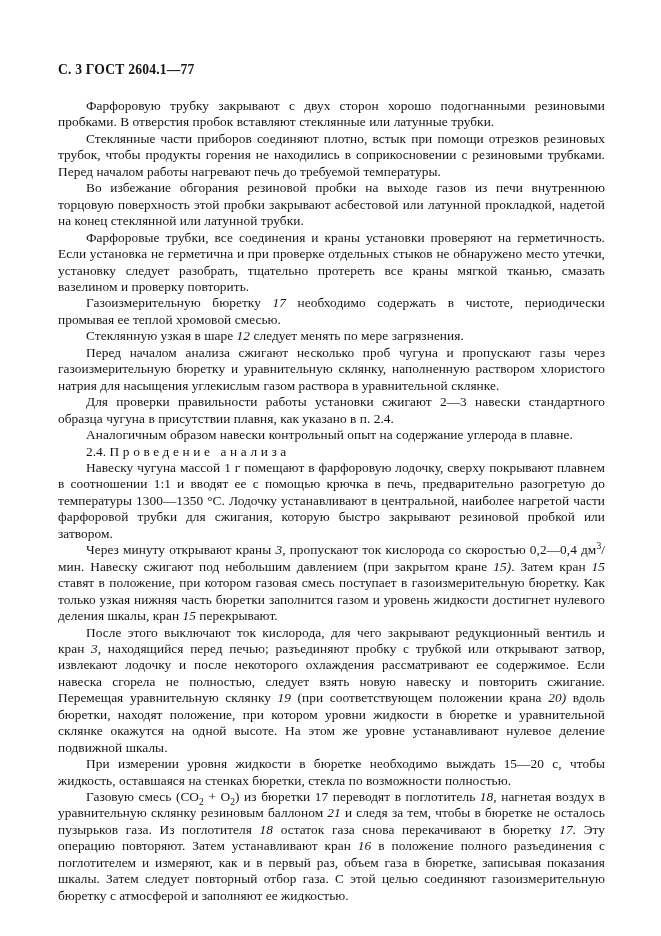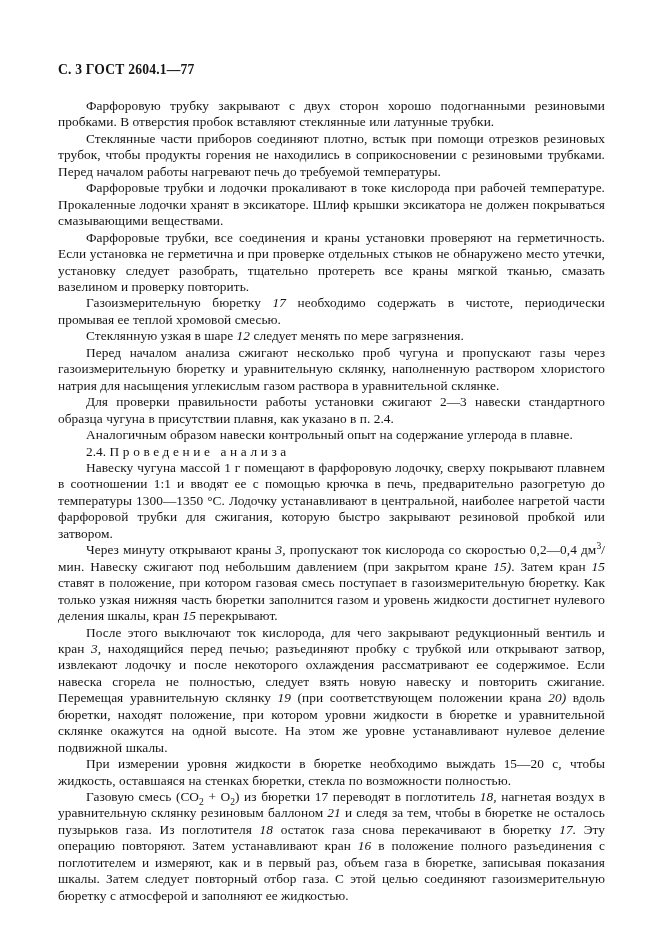--- a/index.html
+++ b/index.html
@@ -49,21 +49,21 @@
 </style>
 </head>
 <body>
 
 <div class="page">
   <h1 class="doc-header">С. 3 ГОСТ 2604.1—77</h1>
 
   <div class="text-block">
       <p><span>Фарфоровую трубку закрывают с двух сторон хорошо подогнанными резиновыми пробками. В отверстия пробок вставляют стеклянные или латунные трубки.</span></p>
       <p><span>Стеклянные части приборов соединяют плотно, встык при помощи отрезков резиновых трубок, чтобы продукты горения не находились в соприкосновении с резиновыми трубками. Перед началом работы нагревают печь до требуемой температуры.</span></p>
-      <p><span>Фарфоровые трубки и лодочки прокаливают в токе кислорода при рабочей температуре. Прокаленные лодочки хранят в эксикаторе. Шлиф крышки эксикатора не должен покрываться смазывающими веществами.</span></p>
+      <p><span>Во избежание обгорания резиновой пробки на выходе газов из печи внутреннюю торцовую поверхность этой пробки закрывают асбестовой или латунной прокладкой, надетой на конец стеклянной или латунной трубки.</span></p>
       <p><span>Фарфоровые трубки, все соединения и краны установки проверяют на герметичность. Если установка не герметична и при проверке отдельных стыков не обнаружено место утечки, установку следует разобрать, тщательно протереть все краны мягкой тканью, смазать вазелином и проверку повторить.</span></p>
       <p><span>Газоизмерительную бюретку </span><i>17</i><span> необходимо содержать в чистоте, периодически промывая ее теплой хромовой смесью.</span></p>
       <p><span>Стеклянную узкая в шаре </span><i>12</i><span> следует менять по мере загрязнения.</span></p>
       <p><span>Перед началом анализа сжигают несколько проб чугуна и пропускают газы через газоизмерительную бюретку и уравнительную склянку, наполненную раствором хлористого натрия для насыщения углекислым газом раствора в уравнительной склянке.</span></p>
       <p><span>Для проверки правильности работы установки сжигают 2—3 навески стандартного образца чугуна в присутствии плавня, как указано в п. 2.4.</span></p>
       <p><span>Аналогичным образом навески контрольный опыт на содержание углерода в плавне.</span></p>
       <p><span>2.4. </span><span class="sp">Проведение  анализа</span></p>
       <p><span>Навеску чугуна массой 1 г помещают в фарфоровую лодочку, сверху покрывают плавнем в соотношении 1:1 и вводят ее с помощью крючка в печь, предварительно разогретую до температуры 1300—1350 °С. Лодочку устанавливают в центральной, наиболее нагретой части фарфоровой трубки для сжигания, которую быстро закрывают резиновой пробкой или затвором.</span></p>
       <p><span>Через минуту открывают краны </span><i>3,</i><span> пропускают ток кислорода со скоростью 0,2—0,4 дм</span><sup>3</sup><span>/мин. Навеску сжигают под небольшим давлением (при закрытом кране </span><i>15)</i><span>. Затем кран </span><i>15</i><span> ставят в положение, при котором газовая смесь поступает в газоизмерительную бюретку. Как только узкая нижняя часть бюретки заполнится газом и уровень жидкости достигнет нулевого деления шкалы, кран </span><i>15</i><span> перекрывают.</span></p>
       <p><span>После этого выключают ток кислорода, для чего закрывают редукционный вентиль и кран </span><i>3,</i><span> находящийся перед печью; разъединяют пробку с трубкой или открывают затвор, извлекают лодочку и после некоторого охлаждения рассматривают ее содержимое. Если навеска сгорела не полностью, следует взять новую навеску и повторить сжигание. Перемещая уравнительную склянку </span><i>19</i><span> (при соответствующем положении крана </span><i>20)</i><span> вдоль бюретки, находят положение, при котором уровни жидкости в бюретке и уравнительной склянке окажутся на одной высоте. На этом же уровне устанавливают нулевое деление подвижной шкалы.</span></p>

